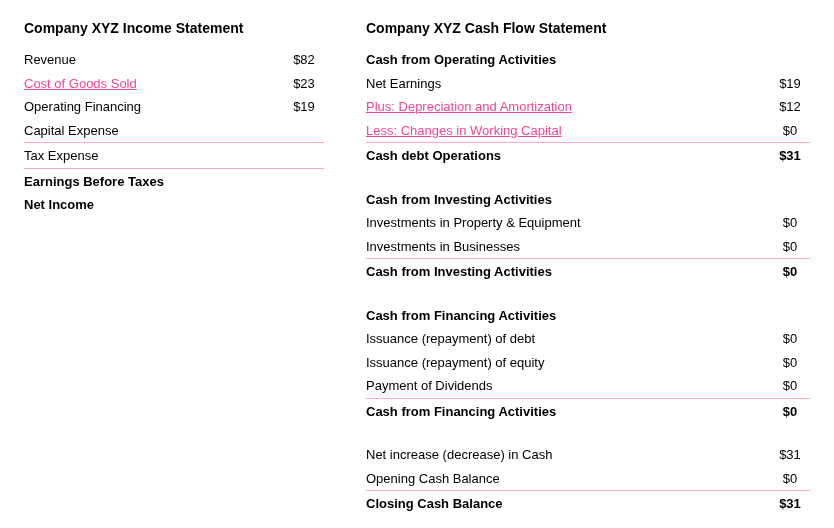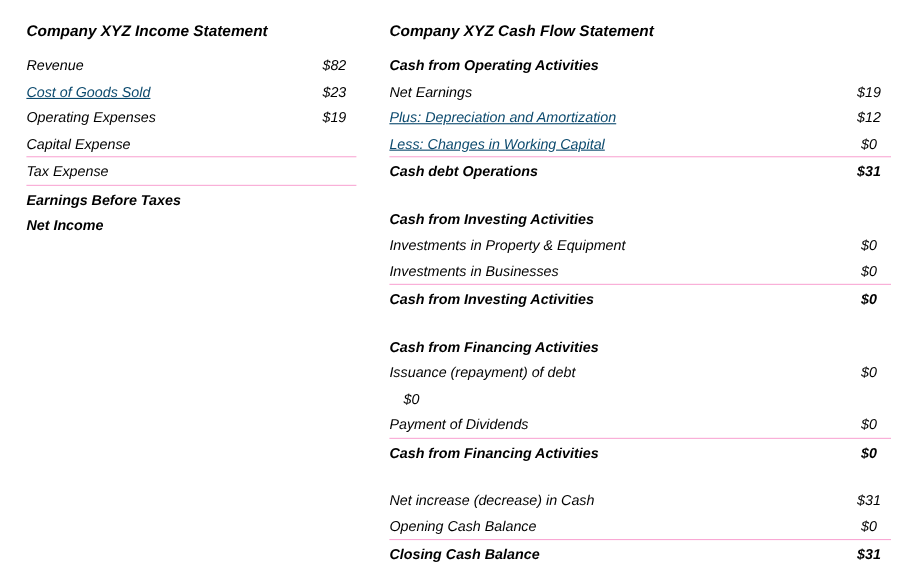--- a/index.html
+++ b/index.html
@@ -7,23 +7,22 @@
       font-family: Arial, sans-serif;
       font-size: 13px;
       background: #fff;
       color: #000;
       width: 834px;
       min-height: 528px;
       padding: 20px 24px;
     }
     .two-col {
       display: flex;
-      gap: 0;
+      gap: 12px;
       width: 100%;
-      font-style: italic;
     }
     .left-panel {
       width: 320px;
       flex-shrink: 0;
       padding-right: 20px;
     }
     .right-panel {
       flex: 1;
       padding-left: 10px;
     }
@@ -41,41 +40,41 @@
     }
     .row.bold {
       font-weight: bold;
     }
     .row.underline {
       border-bottom: 1px solid #f9a8d4;
       margin-bottom: 1px;
     }
     .row-label { flex: 1; }
     .row-value { text-align: center; min-width: 40px; }
-    .link-text { color: #0c4a6e; text-decoration: underline; }
+    .link-text { color: #ec4899; text-decoration: underline; }
     .sub-section-gap { margin-top: 20px; }
   </style>
 </head>
 <body>
 
 <div class="two-col">
 
   <div class="left-panel">
     <div class="section-title">Company XYZ Income Statement</div>
     <div id="income-rows">
         <div class="row">
           <span class="row-label">Revenue</span>
           <span class="row-value">$82</span>
         </div>
         <div class="row">
           <span class="row-label link-text">Cost of Goods Sold</span>
           <span class="row-value">$23</span>
         </div>
         <div class="row">
-          <span class="row-label">Operating Expenses</span>
+          <span class="row-label">Operating Financing</span>
           <span class="row-value">$19</span>
         </div>
         <div class="row underline">
           <span class="row-label">Capital Expense</span>
           <span class="row-value"></span>
         </div>
         <div class="row underline">
           <span class="row-label">Tax Expense</span>
           <span class="row-value"></span>
         </div>
@@ -127,20 +126,21 @@
             <span class="row-value">$0</span>
           </div>
         </div>
         <div class="sub-section-gap">
           <div class="row bold">Cash from Financing Activities</div>
           <div class="row">
             <span class="row-label">Issuance (repayment) of debt</span>
             <span class="row-value">$0</span>
           </div>
           <div class="row">
+            <span class="row-label">Issuance (repayment) of equity</span>
             <span class="row-value">$0</span>
           </div>
           <div class="row underline">
             <span class="row-label">Payment of Dividends</span>
             <span class="row-value">$0</span>
           </div>
           <div class="row bold">
             <span class="row-label">Cash from Financing Activities</span>
             <span class="row-value">$0</span>
           </div>

